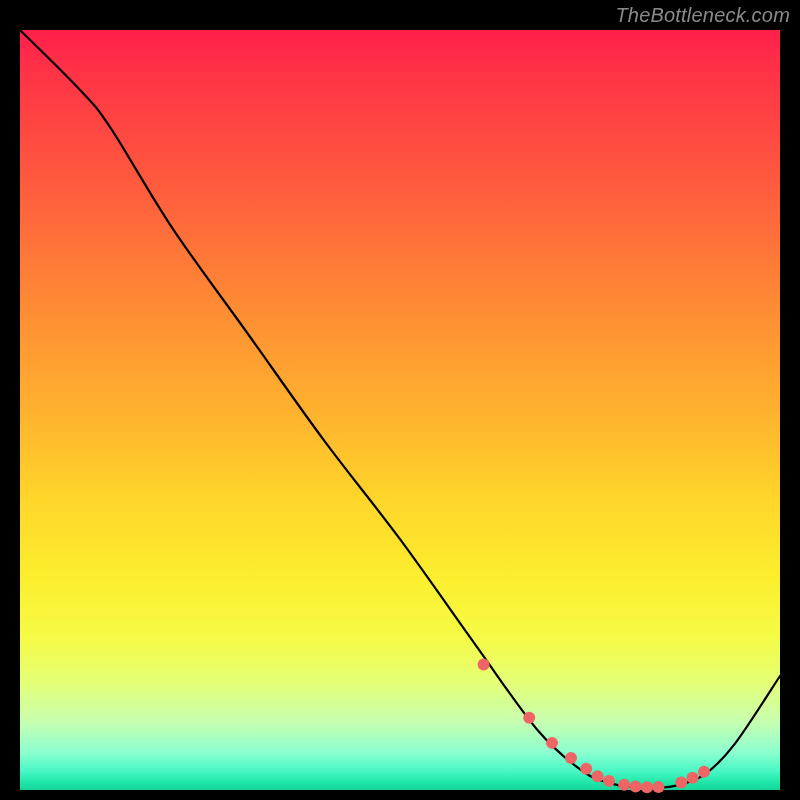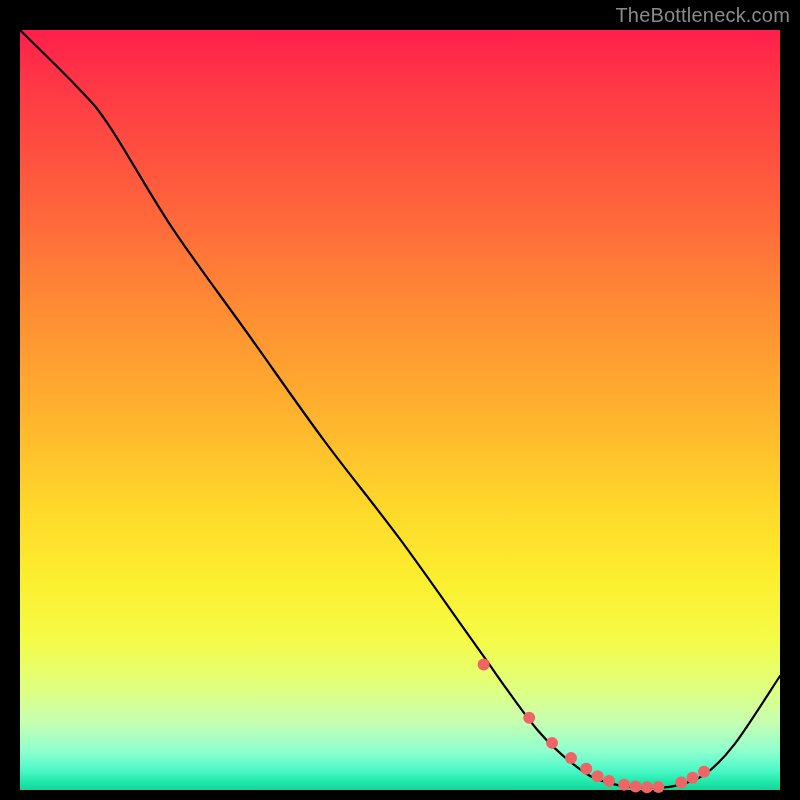--- a/index.html
+++ b/index.html
@@ -9,20 +9,21 @@
     height: 800px;
     background: #000;
     overflow: hidden;
     font-family: Arial, Helvetica, sans-serif;
   }
   .outer {
     position: relative;
     width: 800px;
     height: 800px;
     background: #000;
+    font-style: italic;
   }
   .watermark {
     position: absolute;
     top: 4px;
     right: 10px;
     color: #8a8a8a;
     font-size: 20px;
     font-weight: 500;
     letter-spacing: 0.2px;
     z-index: 10;

